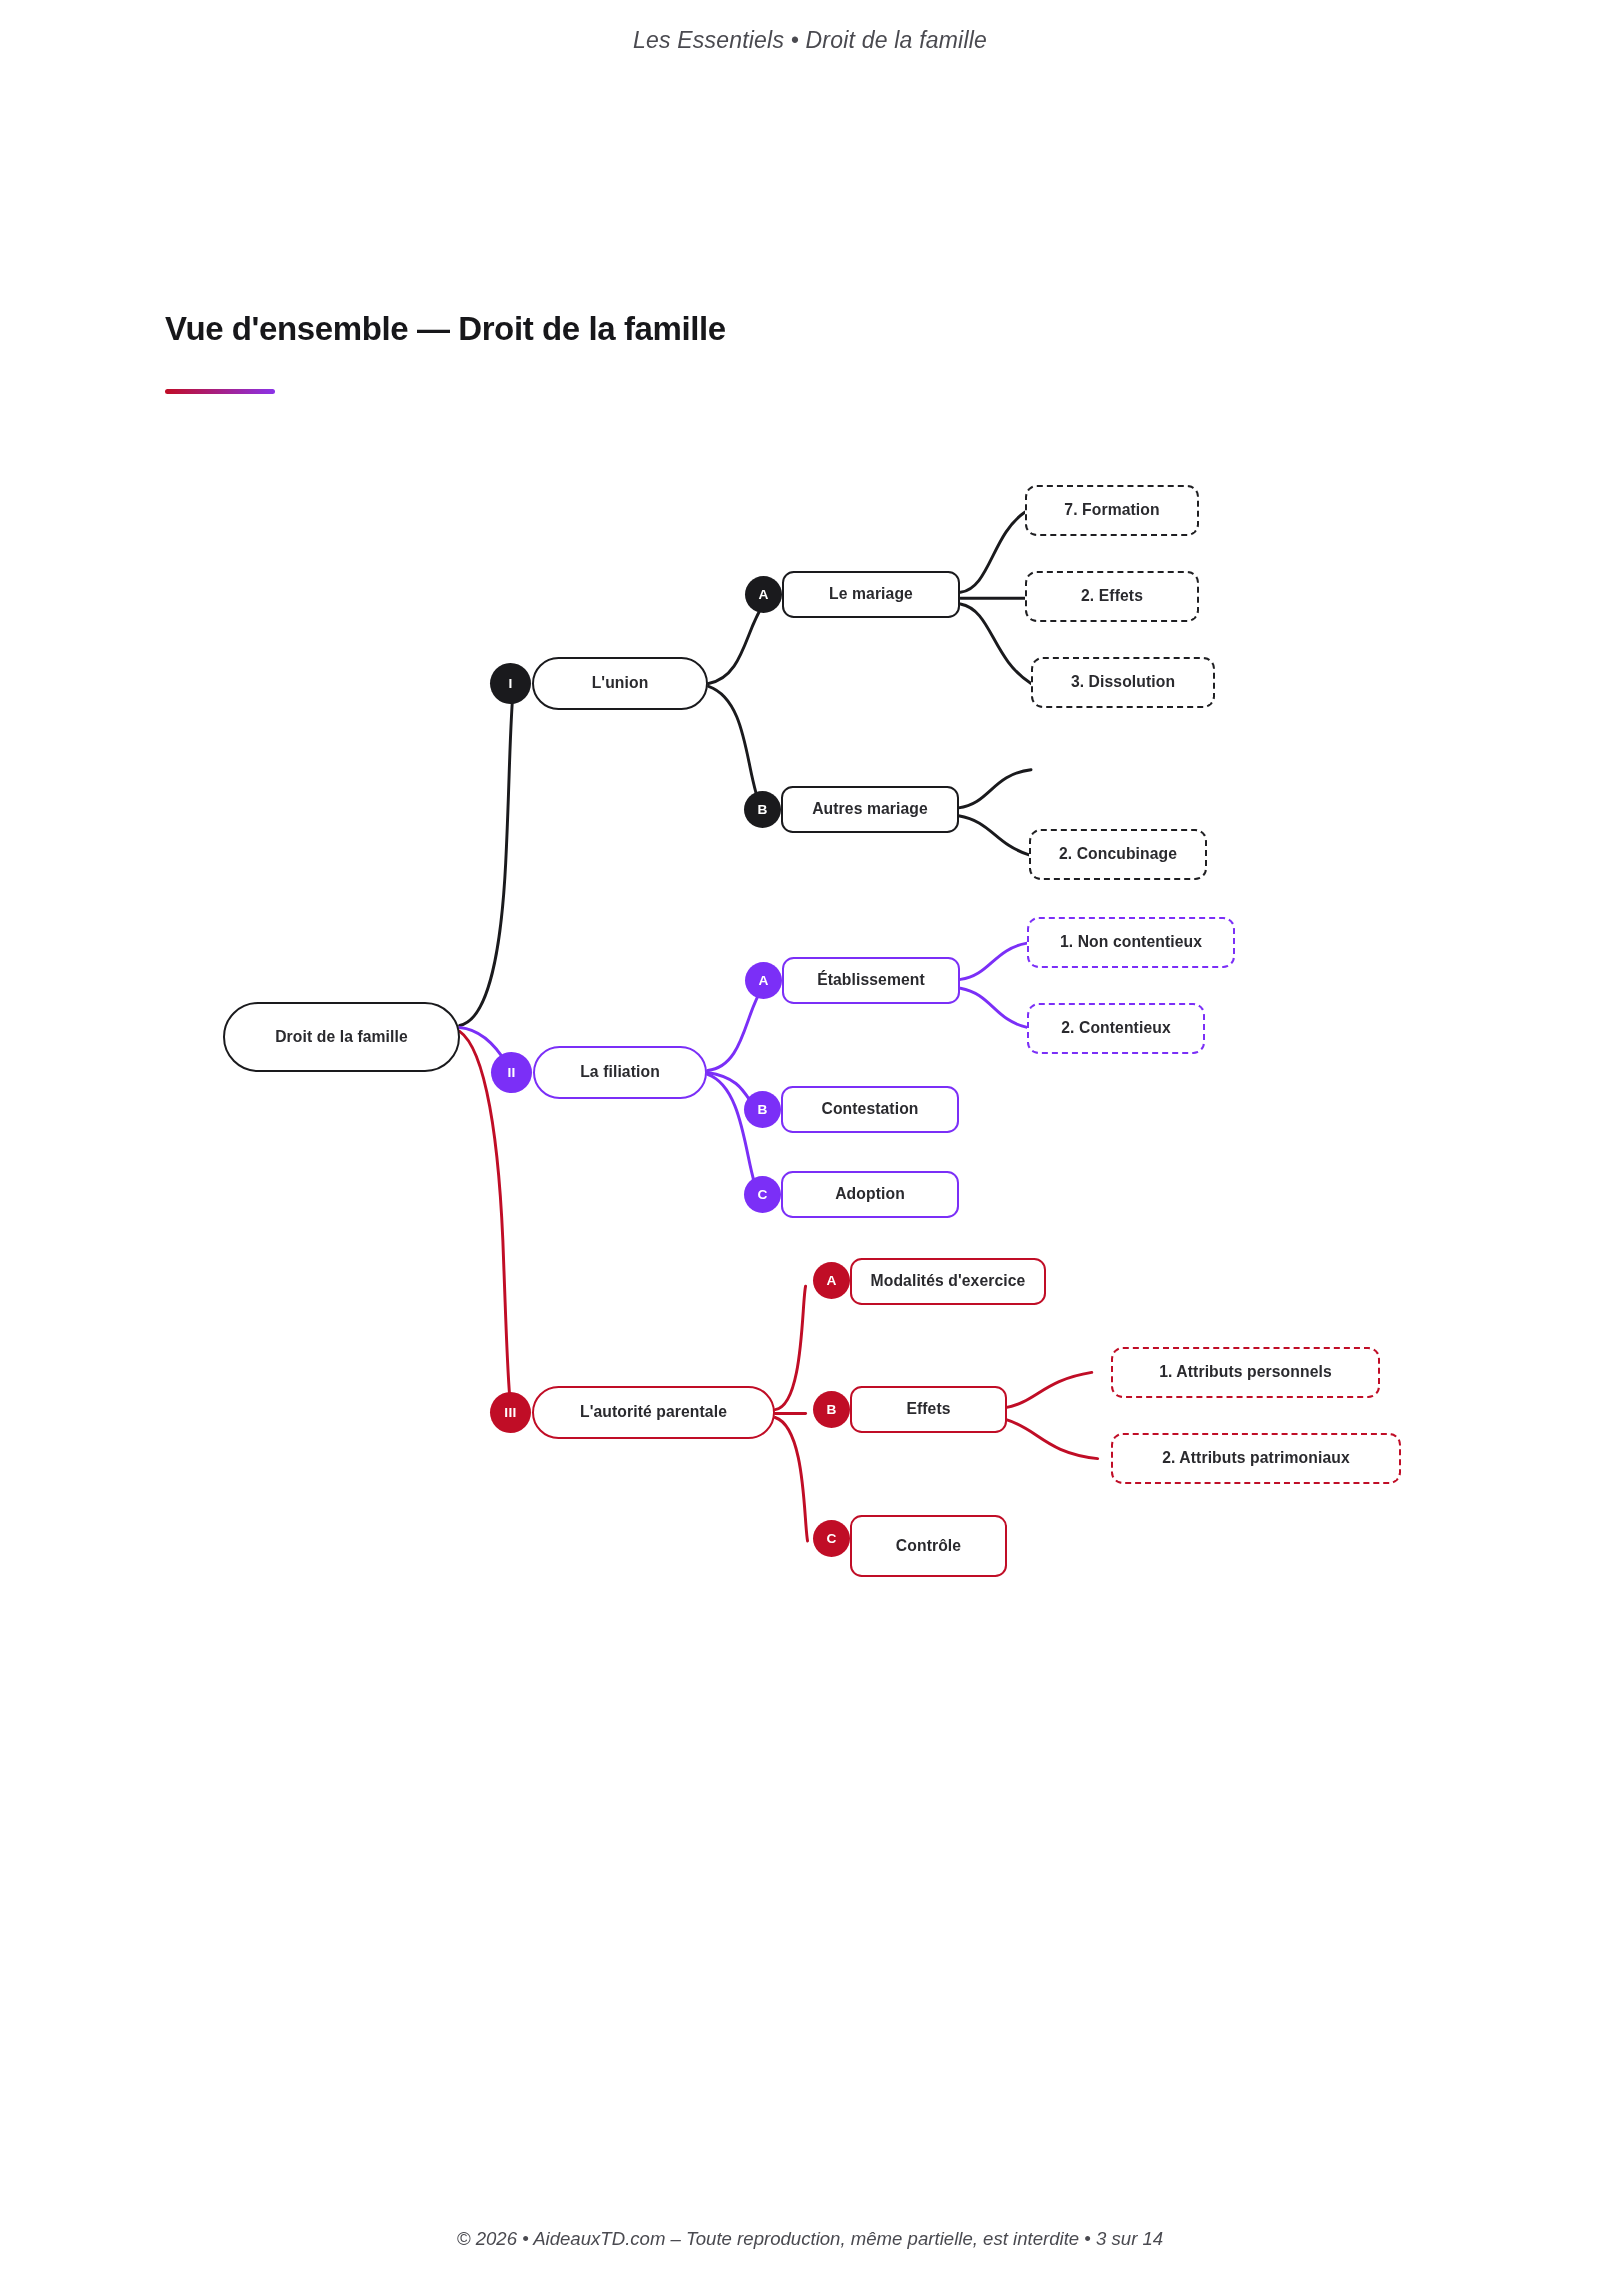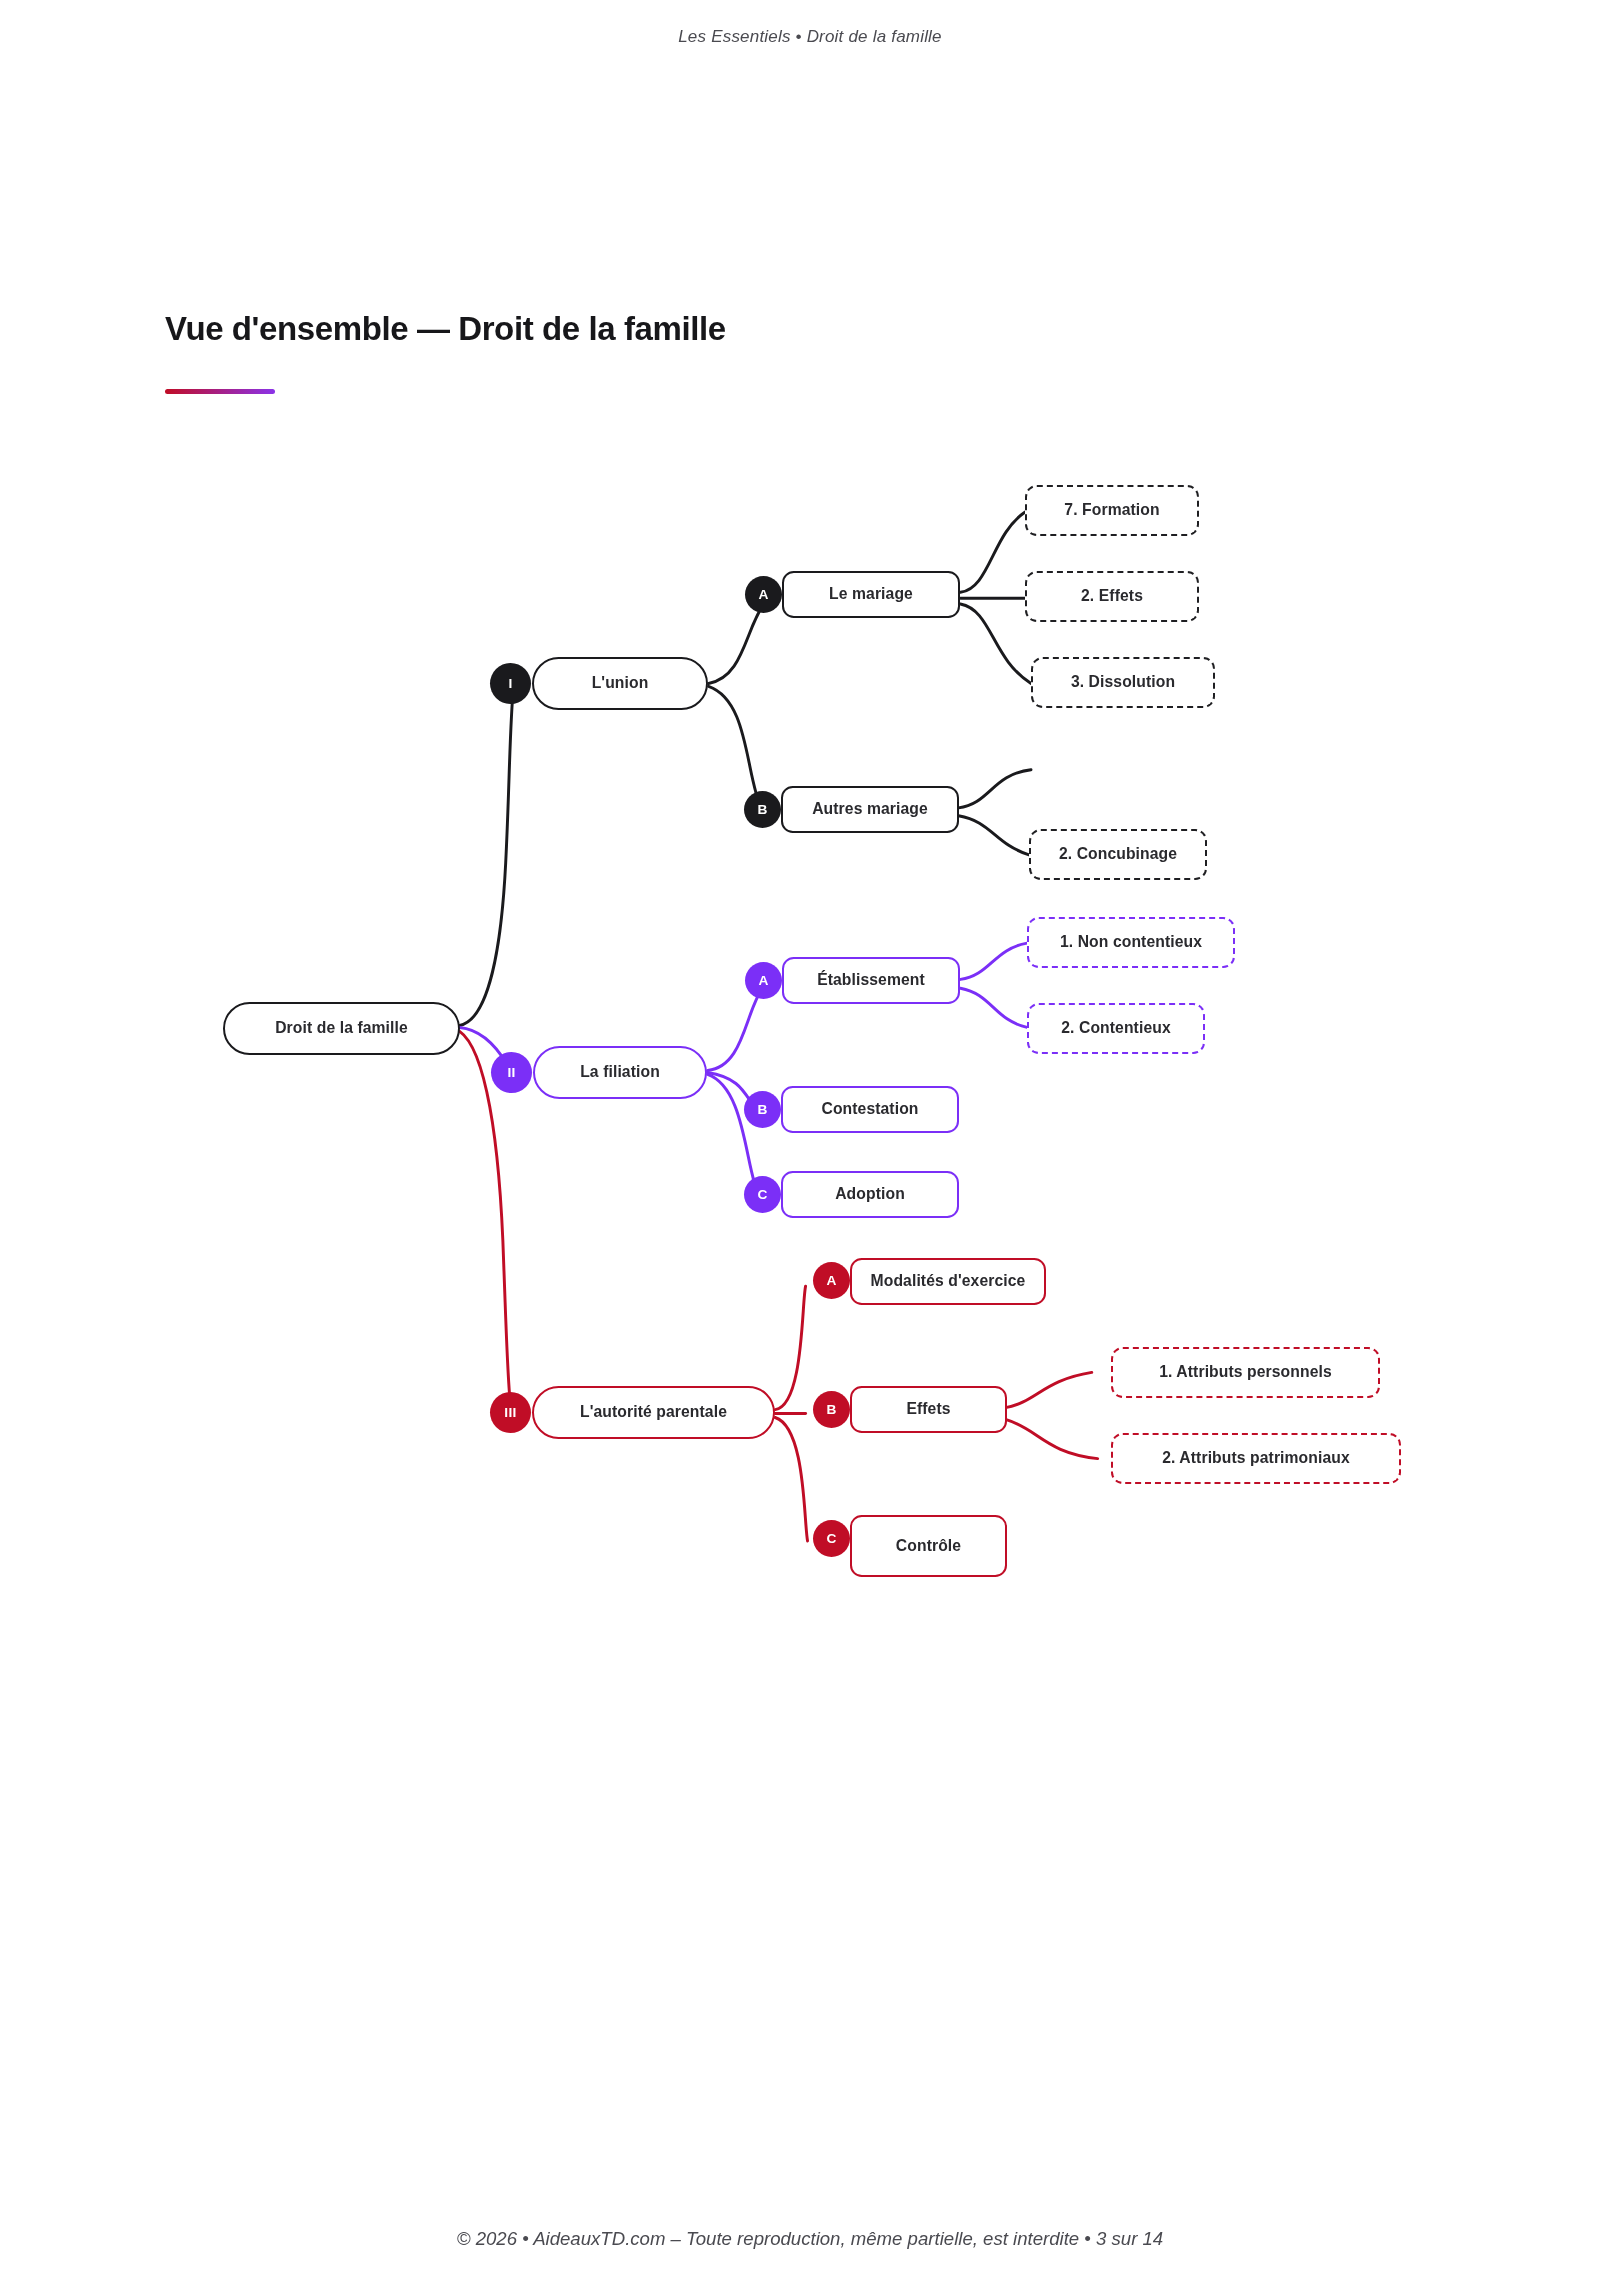--- a/index.html
+++ b/index.html
@@ -14,21 +14,21 @@
     color: #1d1d1f;
     overflow: hidden;
   }
 
   
   #page-header {
     position: absolute;
     top: 27.4px; left: 0; right: 0;
     text-align: center;
     font-style: italic;
-    font-size: 17px;
+    font-size: 23px;
     color: #4a4a50;
     letter-spacing: 0.2px;
   }
 
   
   #title-block {
     position: absolute;
     left: 165px; top: 310px;
   }
   #page-title {
@@ -162,21 +162,21 @@
 
       <path d="M791,1438 C820,1434 818,1330 822,1312" stroke="#c00d26"></path>
       <path d="M791,1442 L822,1442" stroke="#c00d26"></path>
       <path d="M791,1446 C822,1456 820,1550 824,1572" stroke="#c00d26"></path>
 
       <path d="M1026,1436 C1058,1430 1064,1408 1114,1400" stroke="#c00d26"></path>
       <path d="M1026,1448 C1060,1458 1066,1482 1120,1488" stroke="#c00d26"></path>
     </g>
   </svg>
 
-  <div class="node root" style="left:223px; top:1002px; width:237px; height:53px;text-align:center;">
+  <div class="node root" style="left:223px; top:1002px; width:237px; height:70px;text-align:center;">
     <span>Droit de la famille</span>
   </div>
 
   <div class="badge dark" style="left:490px; top:663px; width:41px; height:41px;">
     <span>I</span>
   </div>
   <div class="node lvl1" style="left:532px; top:657px; width:176px; height:53px;">
     <span>L'union</span>
   </div>
 

